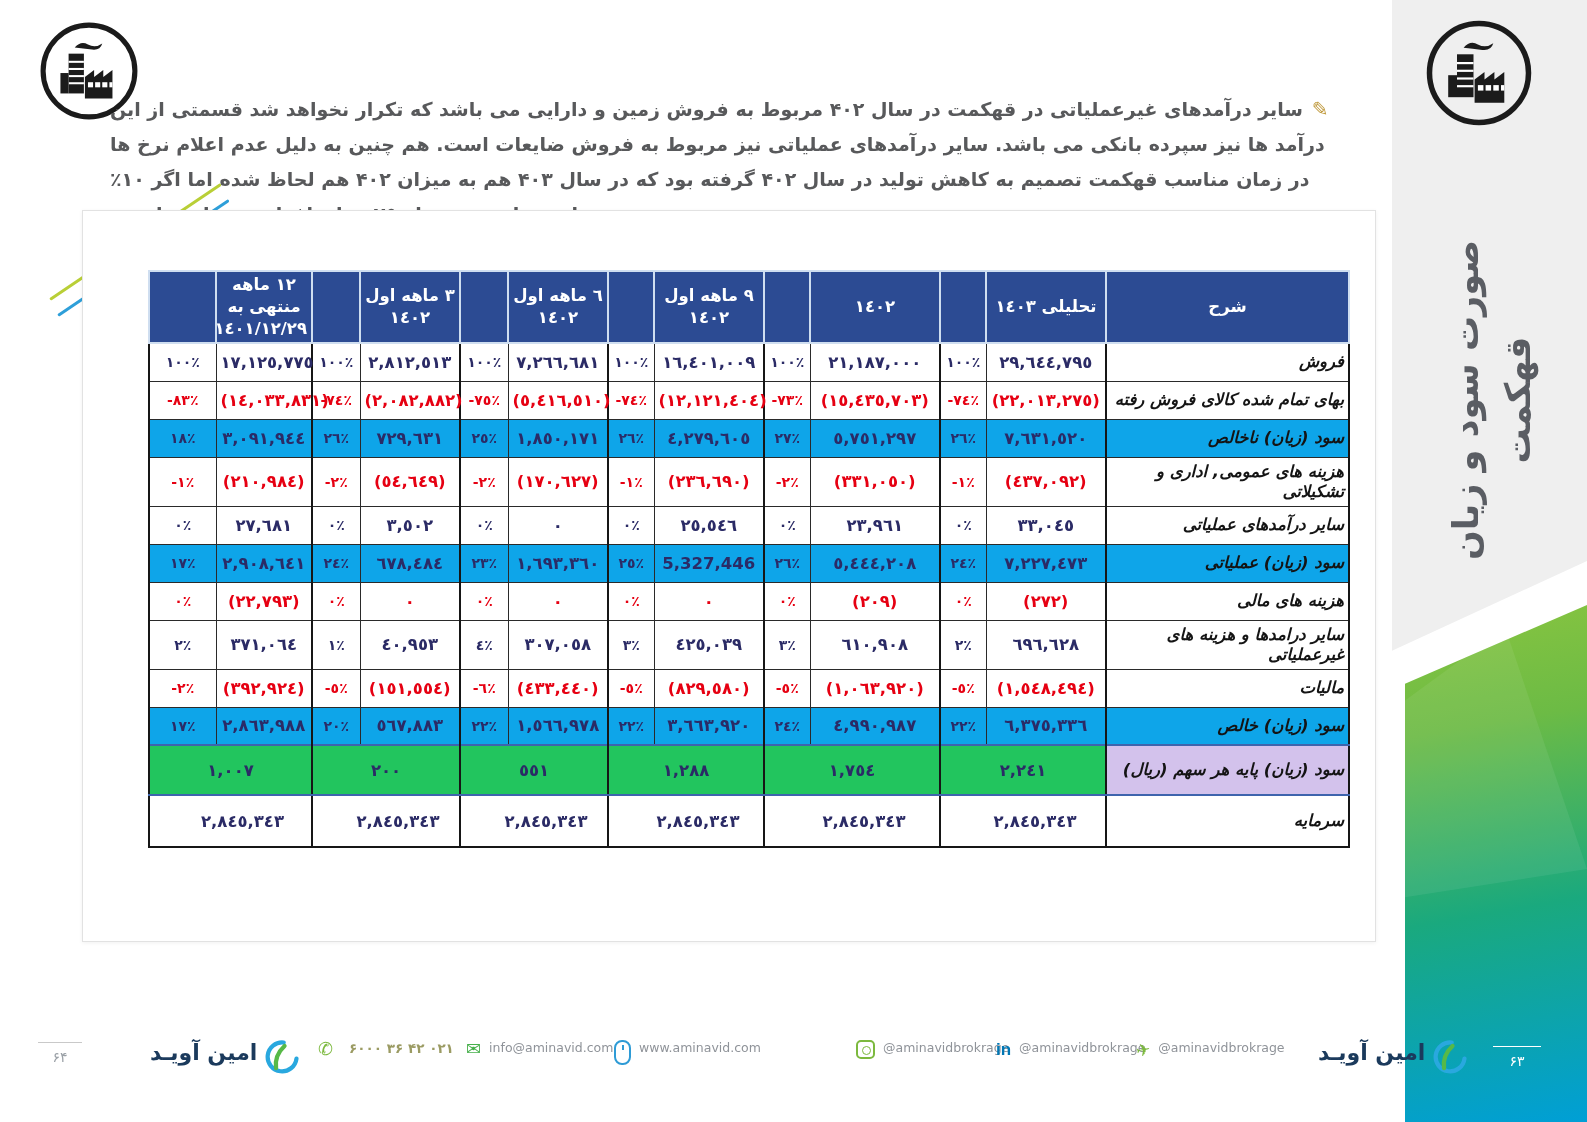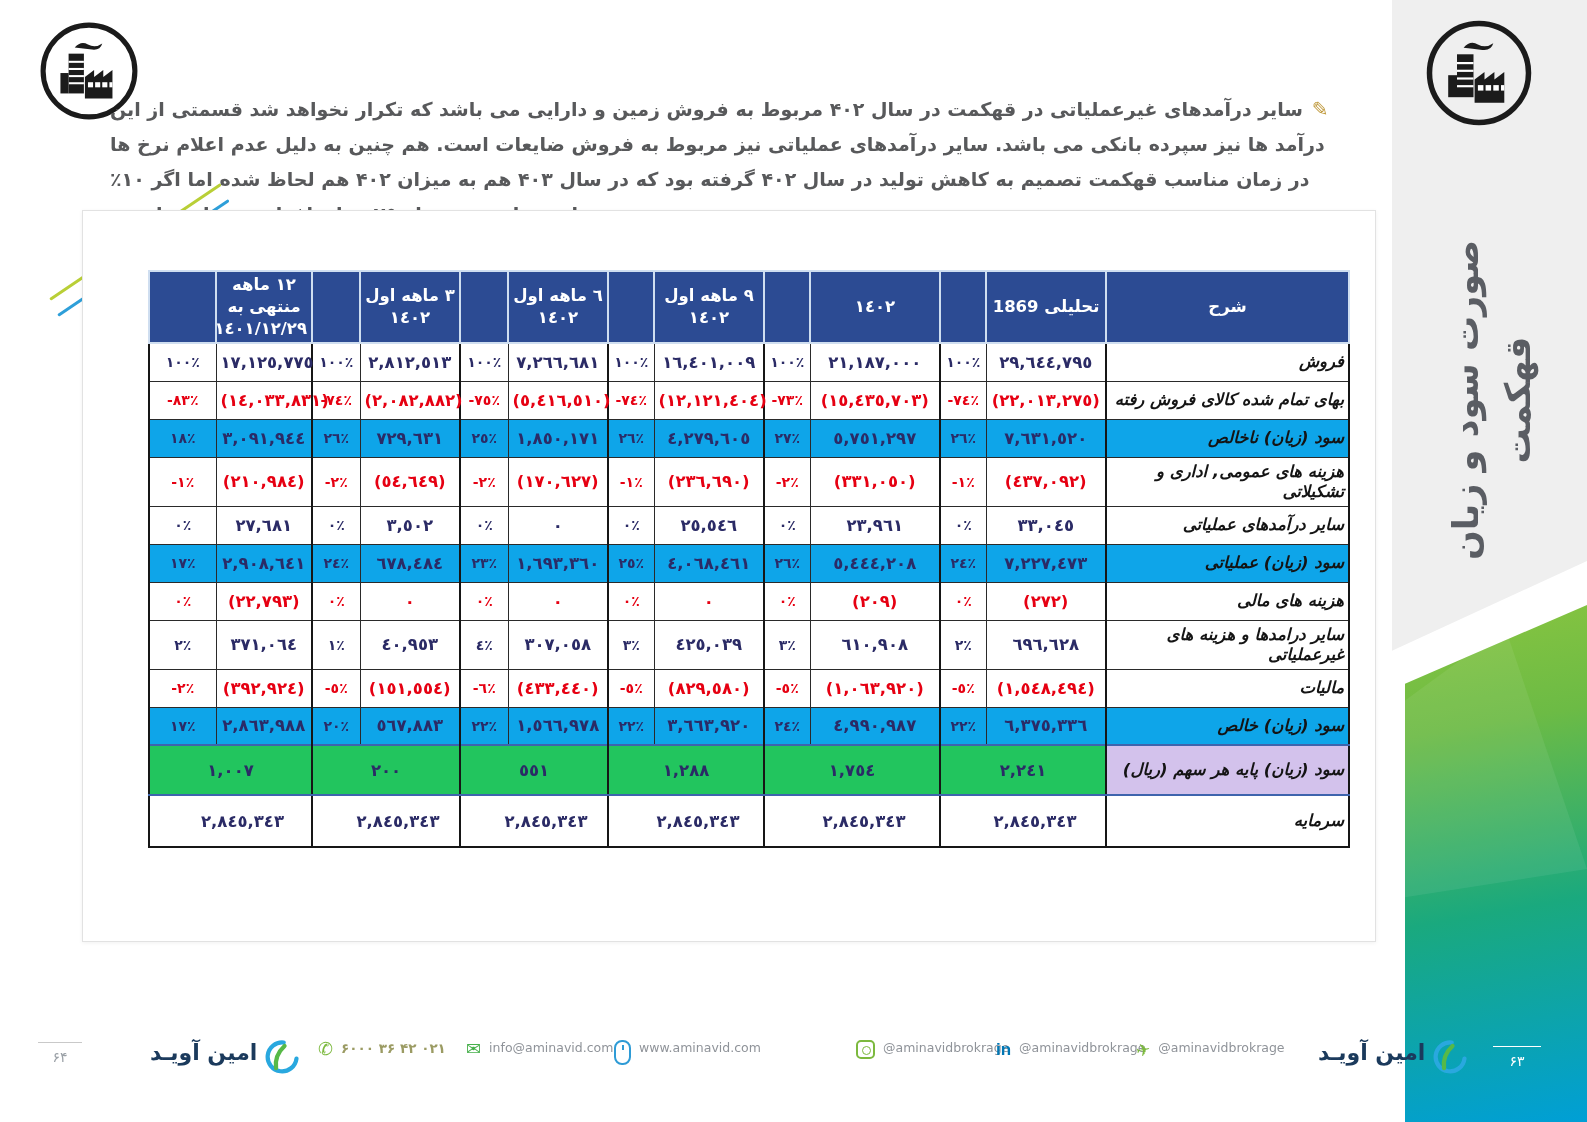--- a/index.html
+++ b/index.html
@@ -58,21 +58,21 @@
      clip-path:polygon(0 25%,55% 12%,100% 55%,0 60%);}
   #pagenum-right{left:1493px;top:1046px;width:48px;color:#fff;font-size:14px;text-align:center;
      border-top:1px solid #fff;padding-top:6px;}
 
   
   .footer-item{top:1040px;display:flex;align-items:flex-start;gap:8px;height:36px;}
   .contact-label{font-size:12.5px;color:#8f9399;}
   #pagenum-left{left:38px;top:1042px;width:44px;color:#9aa0a6;font-size:14px;text-align:center;
      border-top:1px solid #c9c9c9;padding-top:6px;}
   .brand-text{font-size:22px;font-weight:bold;color:#1b3a5c;direction:rtl;}
-  .phone-label{font-size:13.5px;color:#9b9b63;font-weight:bold;direction:rtl;}
+  .phone-label{font-size:13.5px;color:#9b9b63;font-weight:bold;direction:rtl;margin-left:8px;}
   .icon-glyph{font-size:18px;line-height:1;}
   .mouse-icon{width:13px;height:21px;border:2px solid #2e9bd6;border-radius:8px;position:relative;}
   .mouse-icon:after{content:"";position:absolute;left:50%;top:3px;width:2px;height:5px;
      background:#2e9bd6;transform:translateX(-50%);}
   .insta-icon{width:15px;height:15px;border:2px solid #7cb93e;border-radius:5px;position:relative;}
   .insta-icon:after{content:"";position:absolute;left:4px;top:4px;width:7px;height:7px;
      border:1.5px solid #7cb93e;border-radius:50%;}
   .linkedin-icon{font-size:17px;font-weight:bold;color:#0077b5;font-family:"Liberation Sans",sans-serif;}
   .telegram-icon{color:#7cb93e;font-size:17px;display:inline-block;transform:rotate(-12deg);}
   .phone-icon{color:#7cb93e;}
@@ -147,21 +147,21 @@
       <col style="width:100px">
         <col style="width:48px">
       <col style="width:100px">
         <col style="width:48px">
       <col style="width:96px">
         <col style="width:67px">
     </colgroup>
     <thead>
         <tr>
           <th class="desc">شرح</th>
-          <th>تحلیلی 1869</th>
+          <th>تحلیلی ١٤٠٣</th>
           <th class="stub"></th>
           <th>١٤٠٢</th>
           <th class="stub"></th>
           <th>٩ ماهه اول ١٤٠٢</th>
           <th class="stub"></th>
           <th>٦ ماهه اول ١٤٠٢</th>
           <th class="stub"></th>
           <th>٣ ماهه اول ١٤٠٢</th>
           <th class="stub"></th>
           <th>١٢ ماهه منتهی به ١٤٠١/١٢/٢٩</th>
@@ -243,21 +243,21 @@
           <td class="pct">٠٪</td>
           <td class="val">٢٧,٦٨١</td>
           <td class="pct">٠٪</td>
         </tr>
         <tr class="rowline lav">
           <td class="desc">سود (زیان) عملیاتی</td>
           <td class="val">٧,٢٢٧,٤٧٣</td>
           <td class="pct">٢٤٪</td>
           <td class="val">٥,٤٤٤,٢٠٨</td>
           <td class="pct">٢٦٪</td>
-          <td class="val">٤,٠٦٨,٤٦١</td>
+          <td class="val">5,327,446</td>
           <td class="pct">٢٥٪</td>
           <td class="val">١,٦٩٣,٣٦٠</td>
           <td class="pct">٢٣٪</td>
           <td class="val">٦٧٨,٤٨٤</td>
           <td class="pct">٢٤٪</td>
           <td class="val">٢,٩٠٨,٦٤١</td>
           <td class="pct">١٧٪</td>
         </tr>
         <tr class="rowline red">
           <td class="desc">هزینه های مالی</td>

